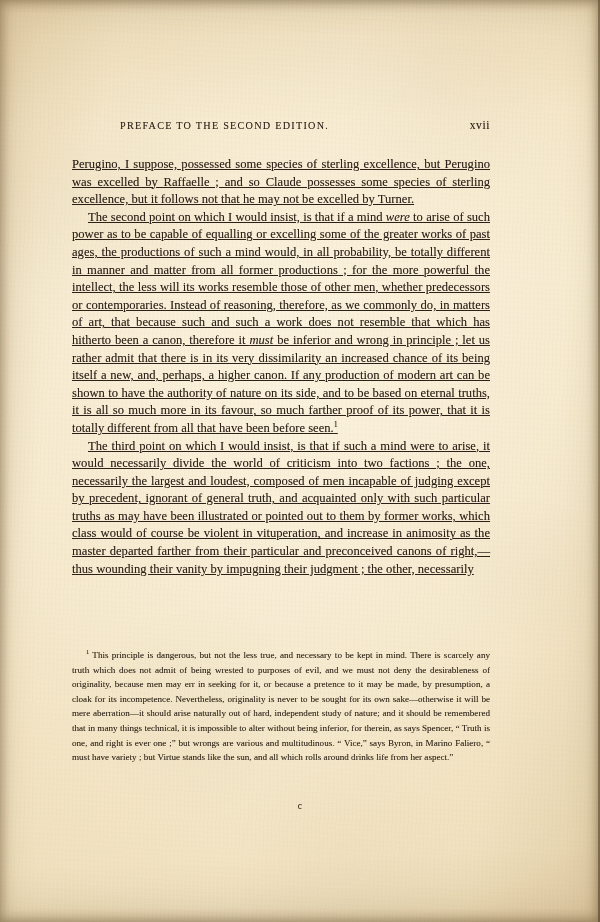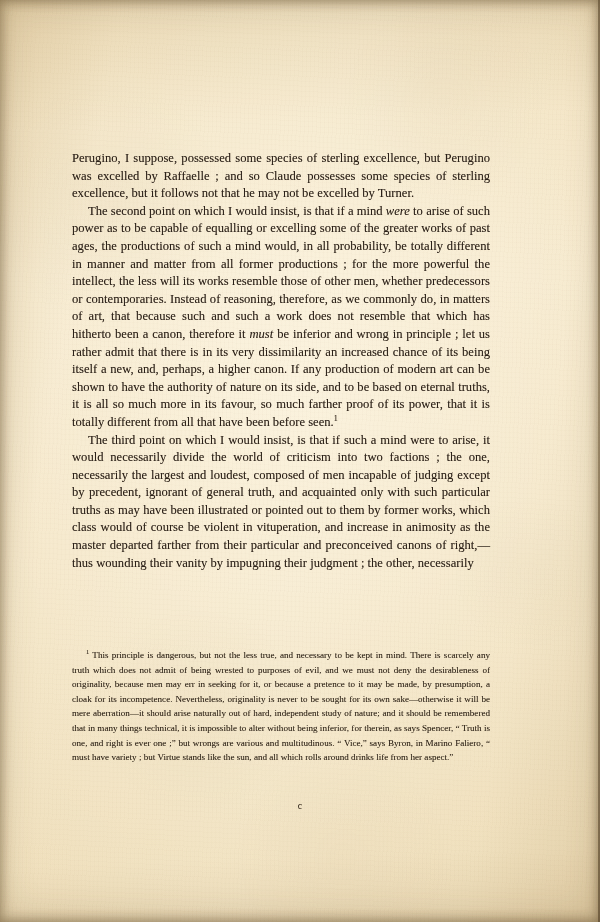--- a/index.html
+++ b/index.html
@@ -79,27 +79,28 @@
     right: 0;
     top: -1px;
     font-size: 11.5px;
     letter-spacing: 0.6px;
     color: #2d2319;
   }
 
   #body-text {
     position: absolute;
     left: 72px;
-    top: 150px;
+    top: 156px;
     width: 418px;
     font-size: 12.6px;
     line-height: 17.6px;
     text-align: justify;
     text-justify: inter-word;
     color: #2b2119;
+    text-decoration: underline;
   }
   #body-text p {
     margin: 0 0 0 0;
     text-indent: 16px;
   }
   #body-text p.noindent {
     text-indent: 0;
   }
   .fnref {
     font-size: 8px;
@@ -144,20 +145,24 @@
     text-shadow: 0 0 0.6px rgba(60,44,26,0.35);
   }
 </style>
 </head>
 <body>
 
 <div id="page">
 
   <div id="grain"></div>
 
+  <div id="running-head">
+    <span class="rh-title">PREFACE TO THE SECOND EDITION.</span>
+    <span class="rh-folio">xvii</span>
+  </div>
 
   <div id="body-text">
     <p class="noindent">Perugino, I suppose, possessed some species of sterling excellence, but Perugino was excelled by Raffaelle ; and so Claude possesses some species of sterling excellence, but it follows not that he may not be excelled by Turner.</p>
     <p><span>The second point on which I would insist, is that if a mind </span><em>were</em><span> to arise of such power as to be capable of equalling or excelling some of the greater works of past ages, the productions of such a mind would, in all probability, be totally different in manner and matter from all former productions ; for the more powerful the intellect, the less will its works resemble those of other men, whether predecessors or contemporaries.  Instead of reasoning, therefore, as we commonly do, in matters of art, that because such and such a work does not resemble that which has hitherto been a canon, therefore it </span><em>must</em><span> be inferior and wrong in principle ; let us rather admit that there is in its very dissimilarity an increased chance of its being itself a new, and, perhaps, a higher canon.  If any production of modern art can be shown to have the authority of nature on its side, and to be based on eternal truths, it is all so much more in its favour, so much farther proof of its power, that it is totally different from all that have been before seen.</span><sup class="fnref">1</sup></p>
     <p>The third point on which I would insist, is that if such a mind were to arise, it would necessarily divide the world of criticism into two factions ; the one, necessarily the largest and loudest, composed of men incapable of judging except by precedent, ignorant of general truth, and acquainted only with such particular truths as may have been illustrated or pointed out to them by former works, which class would of course be violent in vituperation, and increase in animosity as the master departed farther from their particular and preconceived canons of right,—thus wounding their vanity by impugning their judgment ; the other, necessarily</p>
   </div>
 
   <div id="footnote">
     <p><sup class="fnmark">1</sup><span> This principle is dangerous, but not the less true, and necessary to be kept in mind. There is scarcely any truth which does not admit of being wrested to purposes of evil, and we must not deny the desirableness of originality, because men may err in seeking for it, or because a pretence to it may be made, by presumption, a cloak for its incompetence.    Nevertheless, originality is never to be sought for its own sake—otherwise it will be mere aberration—it should arise naturally out of hard, independent study of nature; and it should be remembered that in many things technical, it is impossible to alter without being inferior, for therein, as says Spencer, “ Truth is one, and right is ever one ;” but wrongs are various and multitudinous.    “ Vice,” says Byron, in Marino Faliero, “ must have variety ; but Virtue stands like the sun, and all which rolls around drinks life from her aspect.”</span></p>
   </div>

